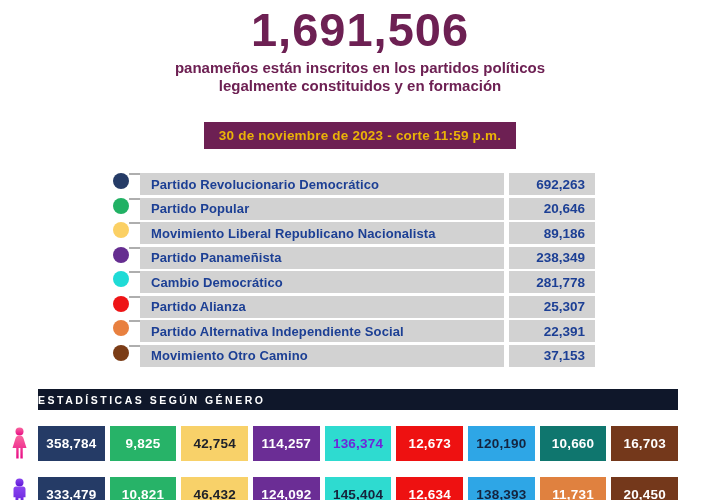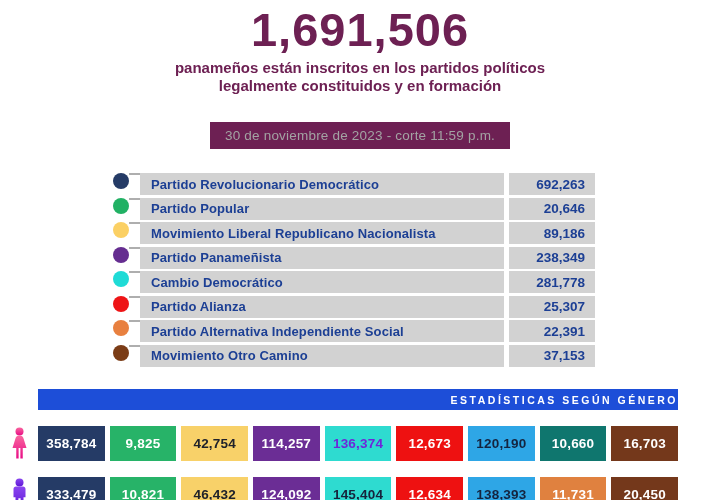--- a/index.html
+++ b/index.html
@@ -13,42 +13,42 @@
   .hdr { text-align:center; padding-top:5px; }
   .total {
     font-size:47px; font-weight:800; letter-spacing:1px;
     line-height:1.05; color:#6d2053;
   }
   .subtitle {
     margin-top:5px; font-size:15px; font-weight:700;
     line-height:18px; color:#6d2053;
   }
   .date-banner {
-    display:inline-block; margin-top:9px; background:#6d2053; color:#a3a3a3;
-    font-size:13.5px; font-weight:400; padding:6px 15px; letter-spacing:.2px;
+    display:inline-block; margin-top:9px; background:#6d2053; color:#eab308;
+    font-size:13.5px; font-weight:700; padding:6px 15px; letter-spacing:.2px;
   }
   
   .party-list { margin:24px 0 0 113px; width:482px; }
   .party-row { display:flex; align-items:flex-start; height:22px; margin-bottom:2.5px; }
   .dot { width:16px; height:16px; border-radius:50%; flex:none; }
   .connector { width:11px; height:2px; background:#aeaeae; flex:none; }
   .party-label {
     flex:1; align-self:stretch; background:#d2d2d2; display:flex; align-items:center;
     padding-left:11px; font-weight:700; font-size:13px; color:#1c3f94; letter-spacing:.1px;
     white-space:nowrap; overflow:hidden;
   }
   .party-value {
     width:86px; align-self:stretch; background:#d2d2d2; margin-left:5px;
     display:flex; align-items:center; justify-content:flex-end;
     padding-right:10px; font-weight:700; font-size:13.5px; color:#1c3f94;
   }
   
   .gender { position:relative; width:640px; margin:22px 0 0 38px; }
   .gender-header {
-    height:21px; background:#1d4ed8; color:#ffffff; text-align:right;
+    height:21px; background:#0f172a; color:#ffffff; text-align:left;
     font-size:10.5px; font-weight:700; letter-spacing:2.5px; line-height:22px;
   }
   .gender-row { position:relative; display:flex; gap:5px; margin-top:16px; height:35px; }
   .gender-icon { position:absolute; left:-31px; top:1px; width:25px; height:33px; }
   .gender-cell {
     flex:1; text-align:center; line-height:35px; font-weight:700; font-size:13.5px;
     letter-spacing:.2px;
   }
 </style>
 </head>

